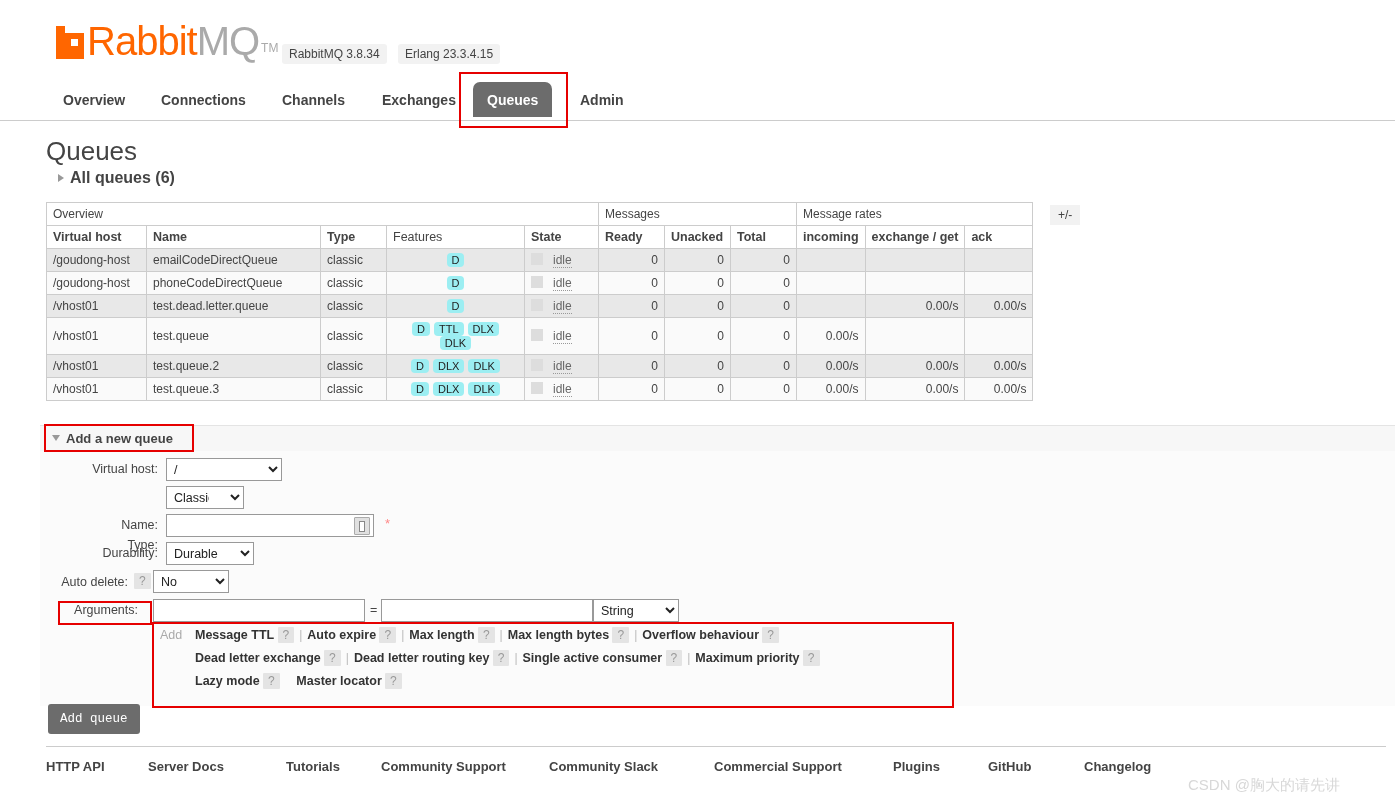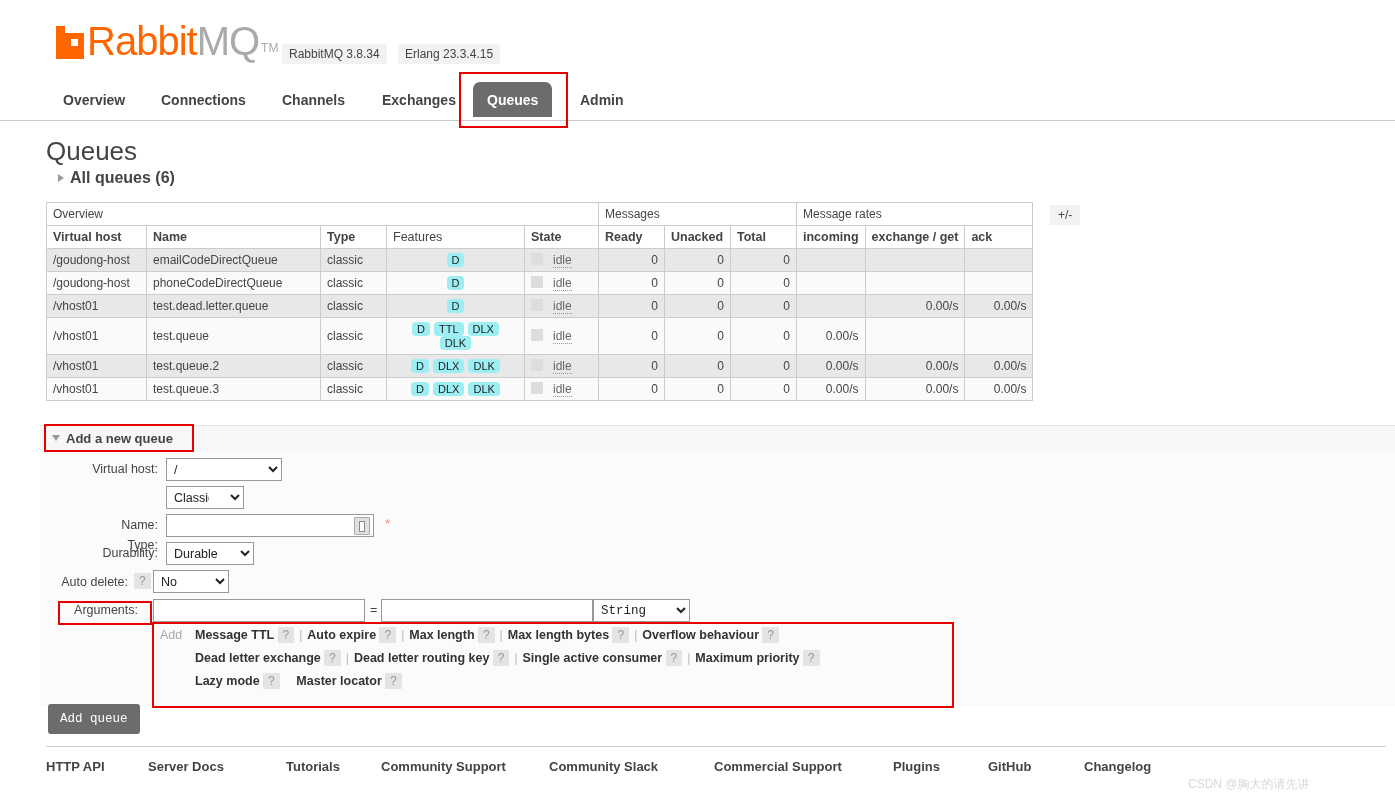--- a/index.html
+++ b/index.html
@@ -259,21 +259,21 @@
     position: absolute; left: 46px; top: 759px;
     width: 1300px;
   }
   .foot-link {
     position: absolute; top: 0;
     font-size: 13px; font-weight: bold; color: #444;
     white-space: nowrap; cursor: pointer;
   }
   #watermark {
     position: absolute; left: 1188px; top: 776px;
-    font-size: 12px; color: #d8d8d8;
+    font-size: 15px; color: #d8d8d8;
     white-space: nowrap;
   }
 
   
   .redbox {
     position: absolute;
     border: 2px solid #e60000;
     pointer-events: none;
   }
   #red-queues { left: 459px; top: 72px; width: 105px; height: 52px; }
@@ -467,21 +467,21 @@
 
     <div class="f-label" style="left:-12px; top:152px;">Arguments:</div>
     <div class="f-ctl" style="left:113px; top:148px;">
       <input class="ui" style="width: 212px;" type="text" value="">
     </div>
     <span style="position:absolute; left:330px; top:152px; font-size:12.5px;">=</span>
     <div class="f-ctl" style="left:341px; top:148px;">
       <input class="ui" style="width: 212px;" type="text" value="">
     </div>
     <div class="f-ctl" style="left:553px; top:148px;">
-      <select class="ui" style="width:97px;font-family:Liberation Mono, monospace;">
+      <select class="ui" style="width:86px;">
         <option>String</option>
       </select>
     </div>
   </div>
 
   <div id="args-box">
     <span class="args-add">Add</span>
     <div class="args-lines" id="args-lines">
         <div class="args-line"><span class="arg-item">Message TTL</span> <span class="help">?</span><span class="arg-sep">|</span><span class="arg-item">Auto expire</span> <span class="help">?</span><span class="arg-sep">|</span><span class="arg-item">Max length</span> <span class="help">?</span><span class="arg-sep">|</span><span class="arg-item">Max length bytes</span> <span class="help">?</span><span class="arg-sep">|</span><span class="arg-item">Overflow behaviour</span> <span class="help">?</span></div>
         <div class="args-line"><span class="arg-item">Dead letter exchange</span> <span class="help">?</span><span class="arg-sep">|</span><span class="arg-item">Dead letter routing key</span> <span class="help">?</span><span class="arg-sep">|</span><span class="arg-item">Single active consumer</span> <span class="help">?</span><span class="arg-sep">|</span><span class="arg-item">Maximum priority</span> <span class="help">?</span></div>

